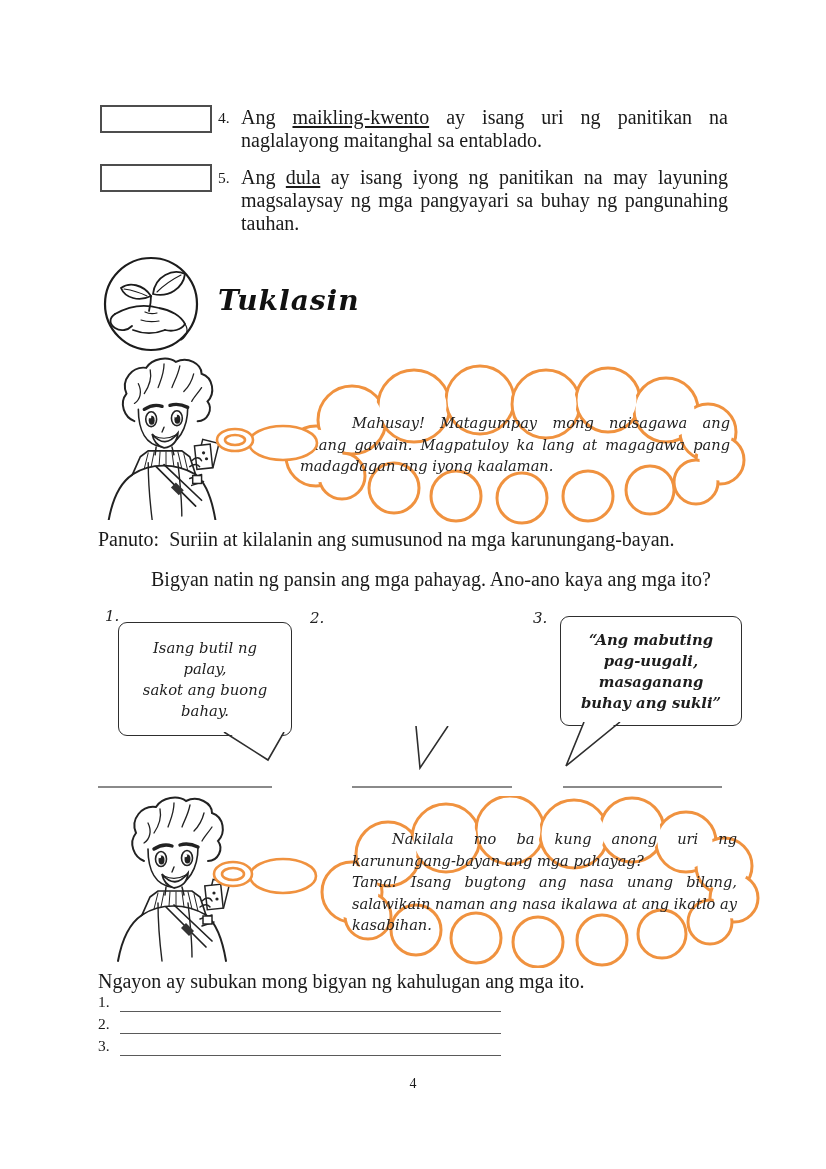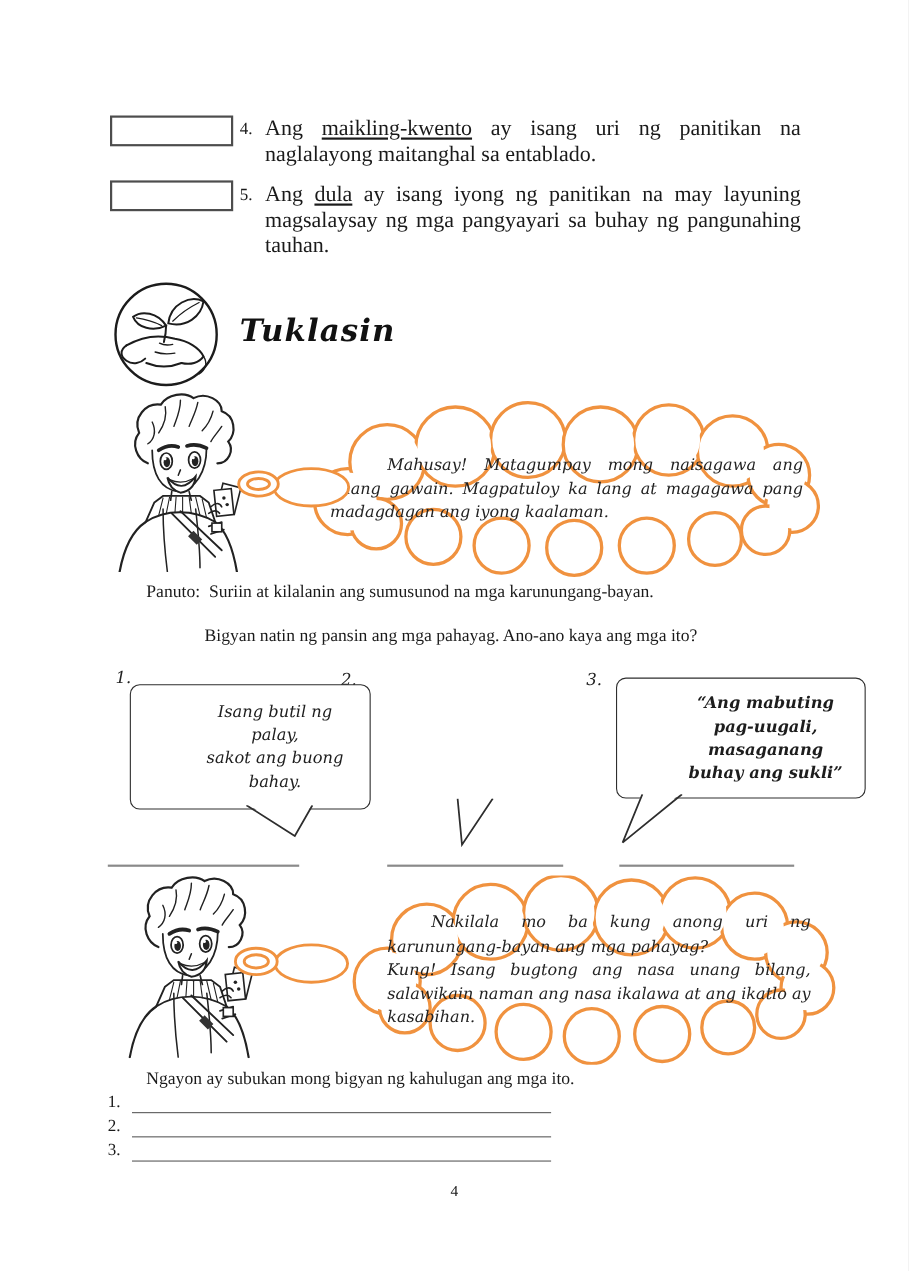--- a/index.html
+++ b/index.html
@@ -15,35 +15,35 @@
   .q-num{width:23px;flex:0 0 23px;font-size:15.5px;line-height:23px;}
   .q-text{flex:1;font-size:20px;line-height:23px;text-align:justify;}
   .u{text-decoration:underline;text-underline-offset:2px;}
   
   .section-title{
     position:absolute;left:218px;top:284px;
     font-family:"DejaVu Serif", serif;font-size:28px;font-weight:bold;font-style:italic;
     letter-spacing:1px;color:#111;text-align:center;
   }
   
-  .line-text{position:absolute;font-size:16px;line-height:22px;margin-left:35px;}
+  .line-text{position:absolute;font-size:20px;line-height:22px;}
   
   .cloud-text{
     position:absolute;font-family:"DejaVu Serif", serif;font-style:italic;
     font-size:14.6px;line-height:21.5px;text-align:justify;color:#222;
   }
   .cloud-text p{margin:0;}
   .indent1{text-indent:52px;}
   .indent2{text-indent:40px;}
   
   .bubble{
     position:absolute;border:1.6px solid #2e2e2e;border-radius:9px;background:#fff;
     display:flex;align-items:center;justify-content:center;text-align:center;
     font-family:"DejaVu Serif", serif;font-style:italic;font-size:14.8px;line-height:21px;
-    white-space:pre-line;color:#1d1d1d;padding-left:45px;
+    white-space:pre-line;color:#1d1d1d;
   }
   .bubble-num{
     position:absolute;font-family:"DejaVu Serif", serif;font-style:italic;font-size:15px;color:#222;
   }
   .rule{position:absolute;height:0;border-top:2px solid #8a8a8a;}
   
   .ex-row{position:absolute;left:98px;display:flex;align-items:flex-end;}
   .ex-num{font-size:15.5px;line-height:20px;width:22px;flex:0 0 22px;}
   .ex-line{width:381px;height:18px;border-bottom:1.6px solid #5a5a5a;}
   .page-num{position:absolute;left:0;width:826px;text-align:center;top:1076px;font-size:14px;}
@@ -262,21 +262,21 @@
         <circle cx="374" cy="138" r="20.5"></circle>
         <circle cx="314" cy="144" r="21.5"></circle>
       <circle cx="250" cy="146" r="21.5"></circle>
         <circle cx="188" cy="142" r="21.5"></circle>
         <circle cx="128" cy="134" r="21.5"></circle>
       <circle cx="80" cy="120" r="19.5"></circle>
     </g>
   </svg>
   <div class="cloud-text" style="left:352px;top:828px;width:385px;">
     <p class="indent2">Nakilala mo ba kung anong uri ng karunungang-bayan ang mga pahayag?</p>
-    <p>Kung! Isang bugtong ang nasa unang bilang, salawikain naman ang nasa ikalawa at ang ikatlo ay kasabihan.</p>
+    <p>Tama! Isang bugtong ang nasa unang bilang, salawikain naman ang nasa ikalawa at ang ikatlo ay kasabihan.</p>
   </div>
   <svg class="abs" style="left:203px;top:852px;" width="120" height="48" viewBox="0 0 120 48">
     <g fill="#fff" stroke="#F0923F" stroke-width="2.6">
       <ellipse cx="80" cy="24" rx="33" ry="17"></ellipse>
       <ellipse cx="30" cy="22" rx="19" ry="12"></ellipse>
       <ellipse cx="30" cy="22" rx="11" ry="6"></ellipse>
     </g>
   </svg>
 
   <div class="line-text" style="left:98px;top:970px;">Ngayon ay subukan mong bigyan ng kahulugan ang mga ito.</div>

